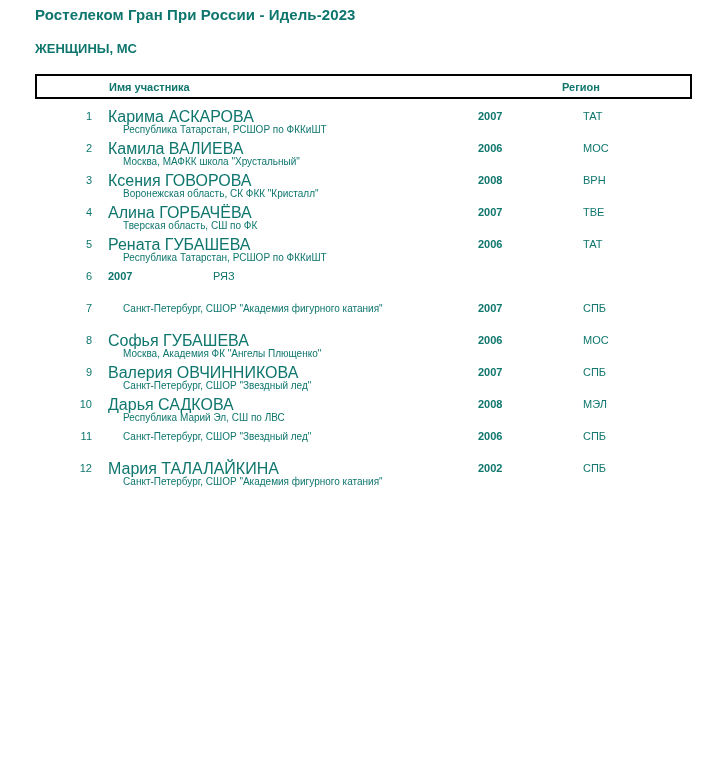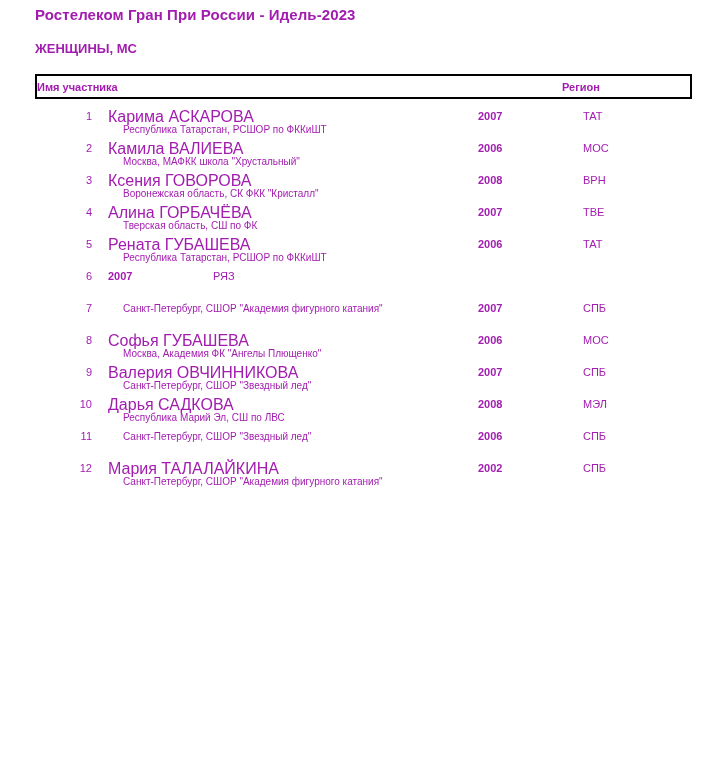--- a/index.html
+++ b/index.html
@@ -2,21 +2,21 @@
 <html><head>
 <meta charset="utf-8">
 <style>
   html, body { margin: 0; padding: 0; background: #ffffff; }
   .page {
     position: relative;
     width: 711px;
     height: 775px;
     background: #ffffff;
     font-family: "Liberation Sans", sans-serif;
-    color: #a21caf;
+    color: #0f766e;
     overflow: hidden;
   }
   .doc-title {
     position: absolute;
     left: 35px;
     top: 6px;
     font-size: 15px;
     font-weight: bold;
     letter-spacing: 0.1px;
   }
@@ -33,21 +33,21 @@
     top: 74px;
     width: 657px;
     height: 25px;
     box-sizing: border-box;
     border: 2px solid #000000;
     display: flex;
     align-items: center;
     font-size: 11px;
     font-weight: bold;
   }
-  .header-name { }
+  .header-name { margin-left: 72px; }
   .header-region { position: absolute; left: 525px; }
   .rows {
     position: absolute;
     left: 35px;
     top: 110px;
     width: 657px;
   }
   .row {
     display: flex;
     align-items: flex-start;

